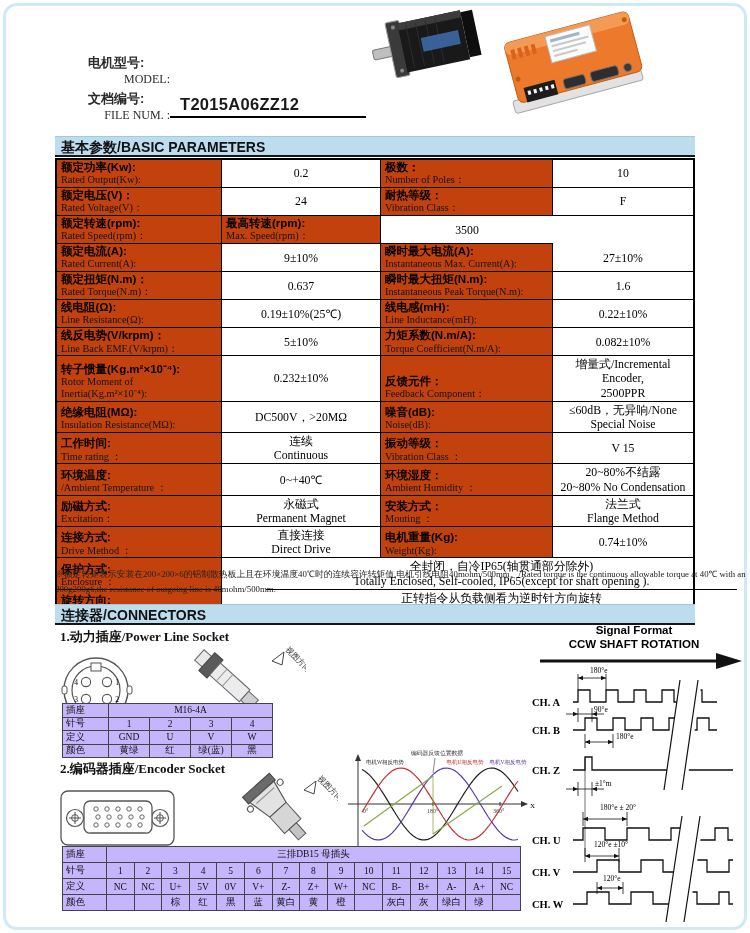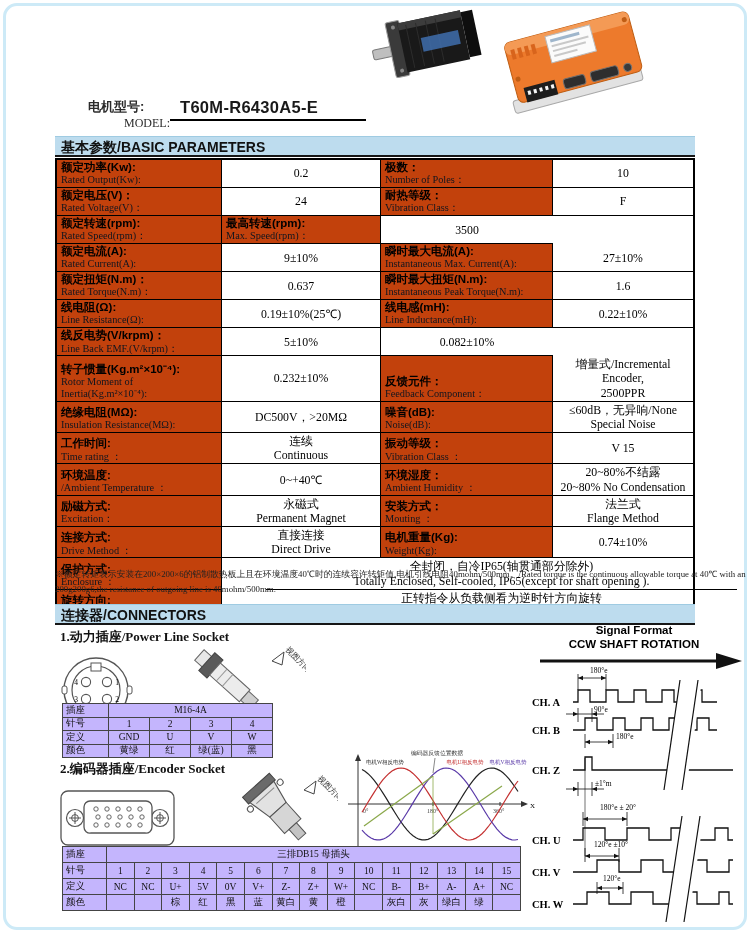--- a/index.html
+++ b/index.html
@@ -3,21 +3,21 @@
 <meta charset="utf-8">
 <style>
   html,body{margin:0;padding:0;}
   body{width:750px;height:933px;position:relative;background:#ffffff;
        font-family:"Liberation Sans",sans-serif;color:#111;overflow:hidden;}
   .frame{position:absolute;inset:3px;border:3px solid #cdeaf7;border-radius:14px;pointer-events:none;}
   .abs{position:absolute;}
 
   
   .title-block{left:88px;top:54px;width:280px;}
-  .trow{display:flex;align-items:flex-start;margin-bottom:3px;margin-top:44px;}
+  .trow{display:flex;align-items:center;margin-bottom:3px;}
   .tlabels{width:82px;flex:none;}
   .tcn{font-weight:700;font-size:13px;color:#2b2b2b;text-align:left;}
   .ten{font-size:12px;font-family:"Liberation Serif",serif;color:#2b2b2b;text-align:right;}
   .tvalue{width:182px;border-bottom:2px solid #000;font-weight:700;font-size:16.5px;
           padding:0 4px 2px 10px;letter-spacing:.3px;color:#1a1a1a;}
 
   
   .sec{left:55px;width:640px;height:21px;background:#bddcee;border-top:1px solid #9fcbe2;
        border-bottom:2px solid #161616;font-weight:700;font-size:14px;line-height:20px;
        padding-left:6px;box-sizing:border-box;}
@@ -110,21 +110,20 @@
       <circle cx="17" cy="60" r="2.5" fill="#c05d14"></circle>
   </g>
 </svg>
 
 <div class="abs title-block">
   <div class="trow">
     <div class="tlabels">
       <div class="tcn">电机型号:</div>
       <div class="ten">MODEL:</div>
     </div>
-    <div class="tvalue">T60M-R6430A5-E</div>
   </div>
   <div class="trow">
     <div class="tlabels">
       <div class="tcn">文档编号:</div>
       <div class="ten">FILE NUM. :</div>
     </div>
     <div class="tvalue">T2015A06ZZ12</div>
   </div>
 </div>
 
@@ -201,20 +200,24 @@
         <div class="en">Line Inductance(mH):</div>
       </div>
       <div class="cell val nr">0.22±10%</div>
     </div>
     <div class="prow">
       <div class="cell lbl">
         <div class="cn">线反电势(V/krpm)：</div>
         <div class="en">Line Back EMF.(V/krpm)：</div>
       </div>
       <div class="cell val">5±10%</div>
+      <div class="cell lbl">
+        <div class="cn">力矩系数(N.m/A):</div>
+        <div class="en">Torque Coefficient(N.m/A):</div>
+      </div>
       <div class="cell val nr">0.082±10%</div>
     </div>
     <div class="prow">
       <div class="cell lbl">
         <div class="cn">转子惯量(Kg.m²×10⁻⁴):</div>
         <div class="en">Rotor Moment of Inertia(Kg.m²×10⁻⁴):</div>
       </div>
       <div class="cell val">0.232±10%</div>
       <div class="cell lbl">
         <div class="cn">反馈元件：</div>

